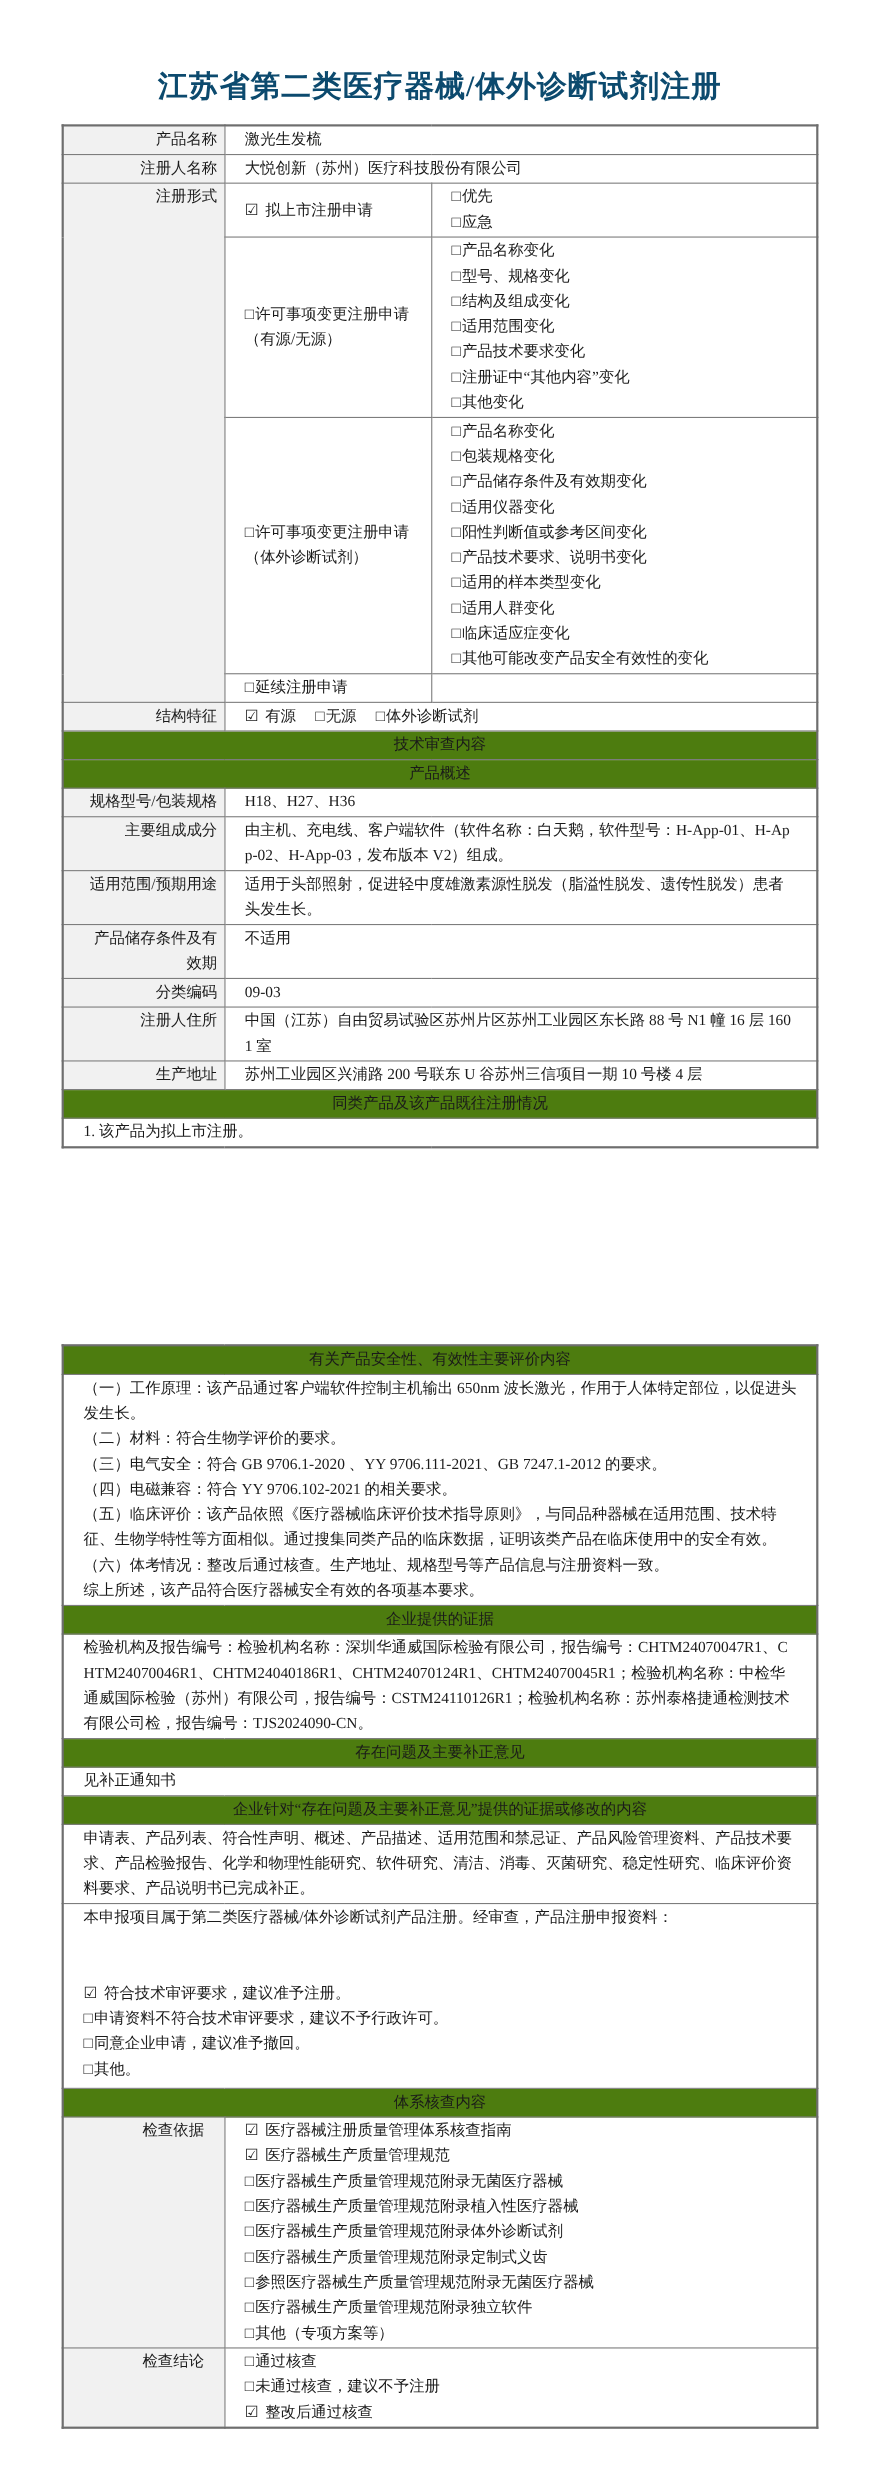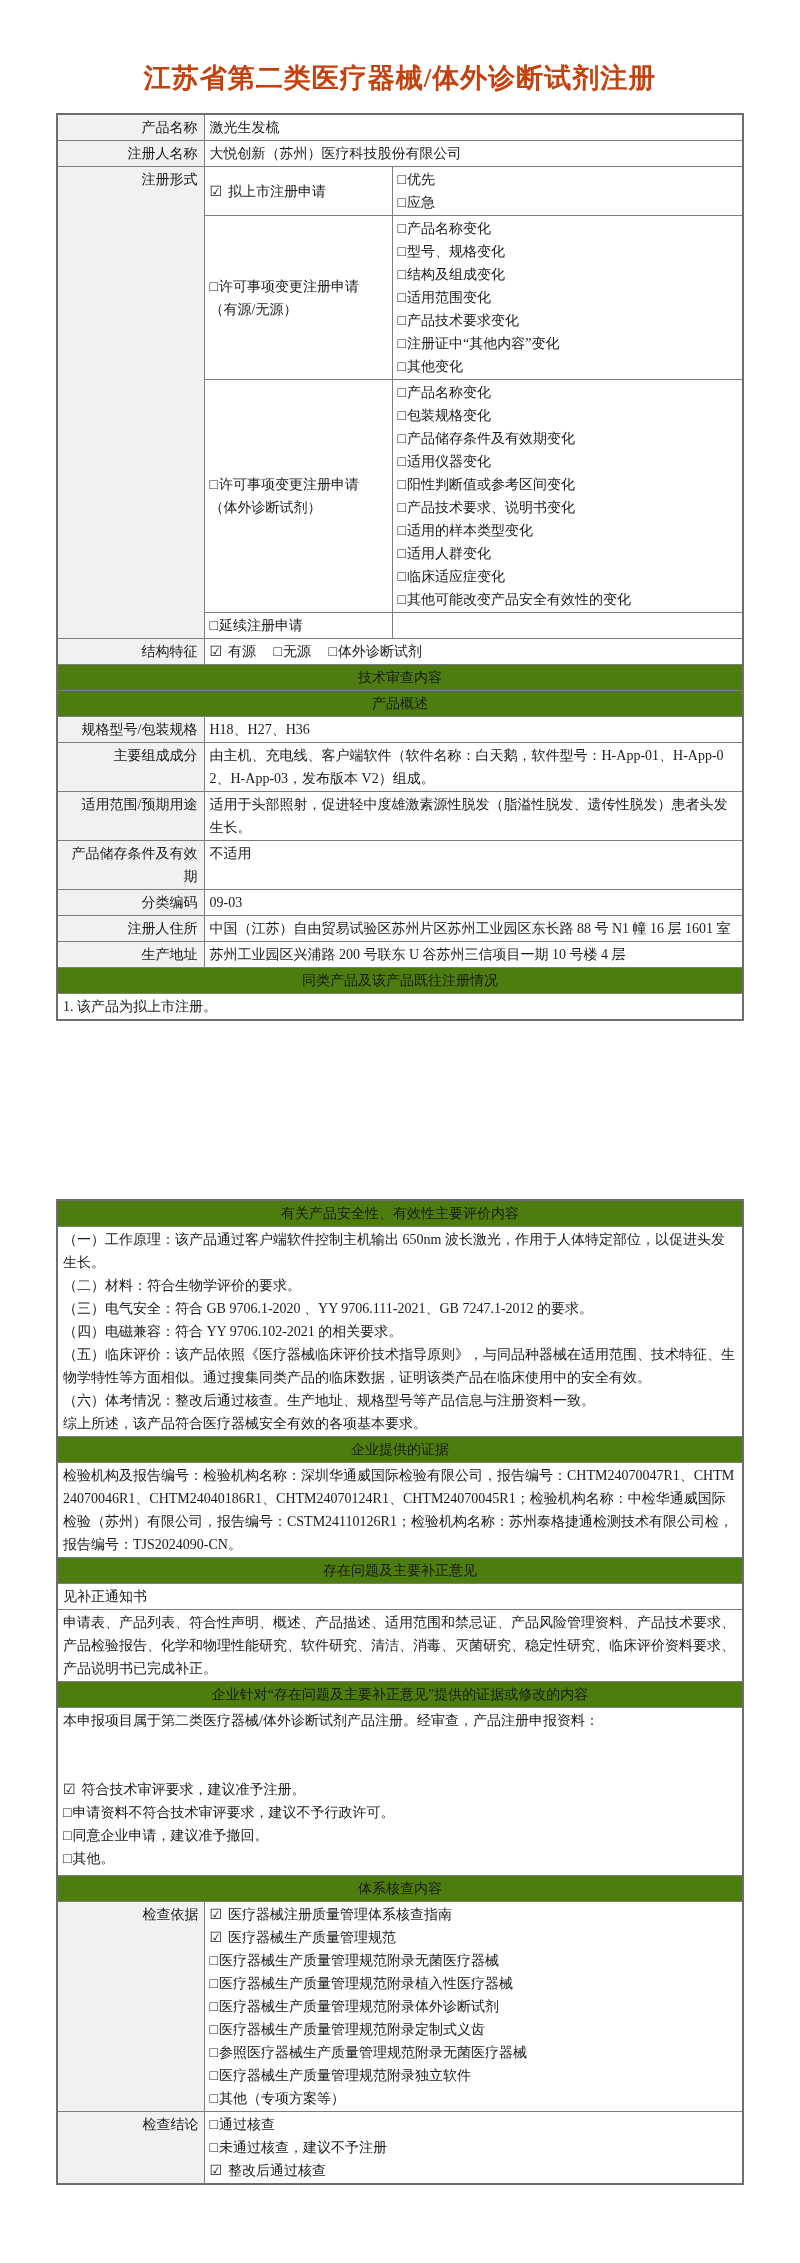--- a/index.html
+++ b/index.html
@@ -4,31 +4,31 @@
 <style>
   html,body{margin:0;padding:0;}
   body{
     width:800px;height:2263px;background:#ffffff;
     font-family:"Liberation Serif","DejaVu Serif",serif;
     color:#1a1a1a;overflow:hidden;
   }
   .page{width:800px;height:2263px;position:relative;}
   .title{
     padding-top:60px;text-align:center;font-size:27px;font-weight:700;
-    line-height:37px;letter-spacing:1px;color:#c2410c;
+    line-height:37px;letter-spacing:1px;color:#0c4a6e;
   }
   table{
     border-collapse:collapse;table-layout:fixed;width:686px;
     margin:0 auto;border:2px solid #6e6e6e;
   }
   .tbl1{margin-top:16px;}
   .tbl2{margin-top:178px;}
   td{
     border:1px solid #7d7d7d;font-size:14px;line-height:23px;
-    padding:1px 5px;vertical-align:top;word-break:break-all;
+    padding:1px 18px;vertical-align:top;word-break:break-all;
   }
   td.lbl{background:#f1f1f1;text-align:right;padding-right:6px;}
   td.lbl2{background:#f1f1f1;text-align:right;}
   td.hdr{background:#4d7c0f;text-align:center;}
   td.mid{vertical-align:middle;}
   .cb .box{margin-right:1px;}
   .cb .box.sp{margin-right:6px;}
   .inline-cbs .cb{margin-right:14px;display:inline;}
   .spacer{height:46px;}
   .gap2{height:4px;}
@@ -201,24 +201,24 @@
         </tr>
 
     <tr>
           <td colspan="2" class="hdr">存在问题及主要补正意见</td>
         </tr>
     <tr>
           <td colspan="2">见补正通知书</td>
         </tr>
 
     <tr>
+          <td colspan="2" class="hdr">企业针对“存在问题及主要补正意见”提供的证据或修改的内容</td>
+        </tr>
+    <tr>
           <td colspan="2">申请表、产品列表、符合性声明、概述、产品描述、适用范围和禁忌证、产品风险管理资料、产品技术要求、产品检验报告、化学和物理性能研究、软件研究、清洁、消毒、灭菌研究、稳定性研究、临床评价资料要求、产品说明书已完成补正。</td>
-        </tr>
-    <tr>
-          <td colspan="2" class="hdr">企业针对“存在问题及主要补正意见”提供的证据或修改的内容</td>
         </tr>
 
     <tr>
       <td colspan="2">
         <div>本申报项目属于第二类医疗器械/体外诊断试剂产品注册。经审查，产品注册申报资料：</div>
         <div class="spacer"></div>
         <div class="cb"><span class="box sp">☑</span><span>符合技术审评要求，建议准予注册。</span></div>
         <div class="cb"><span class="box">□</span><span>申请资料不符合技术审评要求，建议不予行政许可。</span></div>
         <div class="cb"><span class="box">□</span><span>同意企业申请，建议准予撤回。</span></div>
         <div class="cb"><span class="box">□</span><span>其他。</span></div>

